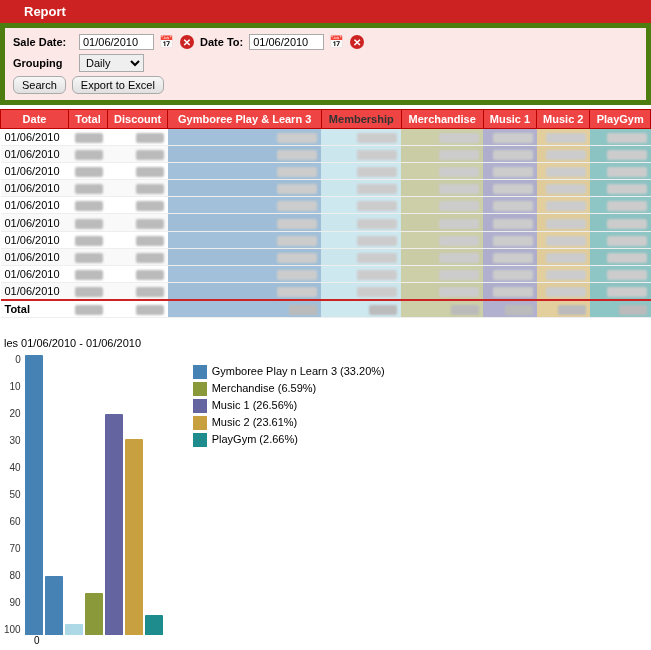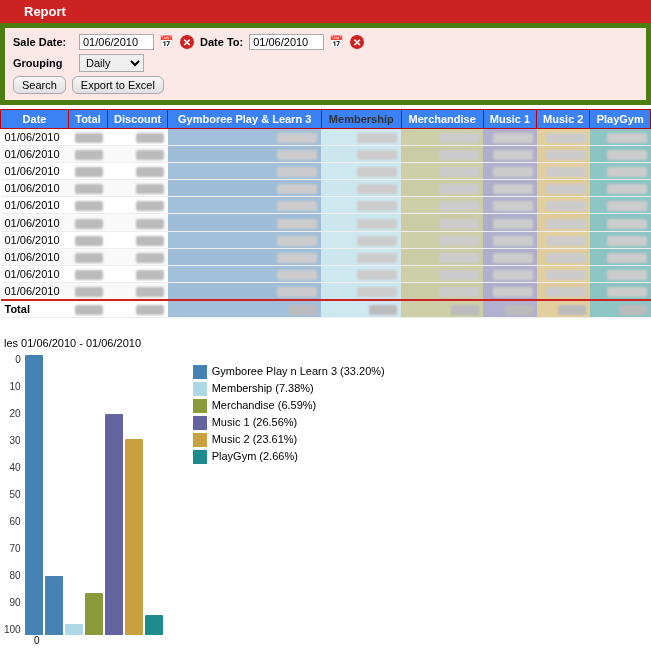--- a/index.html
+++ b/index.html
@@ -46,21 +46,21 @@
       border: 1px solid #aaa; background: linear-gradient(#f8f8f8, #e0e0e0);
       padding: 2px 8px; font-size: 11px; cursor: pointer; border-radius: 6px;
     }
 
     
     .data-table {
       width: 100%; border-collapse: collapse; font-size: 11px;
       margin-top: 4px;
     }
     .data-table th {
-      background: #3b82f6; color: white; padding: 3px 4px;
+      background: #ef4444; color: white; padding: 3px 4px;
       text-align: center; border: 1px solid #b00;
       white-space: nowrap; font-size: 11px;
     }
     .data-table td {
       padding: 2px 4px; border-bottom: 1px solid #eee;
       font-size: 11px; text-align: right;
     }
     .data-table td:first-child { text-align: left; }
     .data-table tr:nth-child(even) { background: #f9f9f9; }
     .data-table .total-row td { font-weight: bold; border-top: 2px solid #cc2222; }
@@ -301,24 +301,20 @@
         <div class="bar" style="height: 196px; background: rgb(200, 160, 64);"></div>
         <div class="bar" style="height: 20px; background: rgb(30, 140, 140);"></div>
       </div>
 
     <div class="legend" id="legend-container">
         <div class="legend-item">
           <span class="legend-swatch" style="background: rgb(70, 130, 180);"></span>
           <span>Gymboree Play n Learn 3 (33.20%)</span>
         </div>
         <div class="legend-item">
-          <span class="legend-swatch" style="background: rgb(173, 216, 230);"></span>
-          <span>Membership (7.38%)</span>
-        </div>
-        <div class="legend-item">
           <span class="legend-swatch" style="background: rgb(138, 154, 58);"></span>
           <span>Merchandise (6.59%)</span>
         </div>
         <div class="legend-item">
           <span class="legend-swatch" style="background: rgb(100, 100, 160);"></span>
           <span>Music 1 (26.56%)</span>
         </div>
         <div class="legend-item">
           <span class="legend-swatch" style="background: rgb(200, 160, 64);"></span>
           <span>Music 2 (23.61%)</span>

